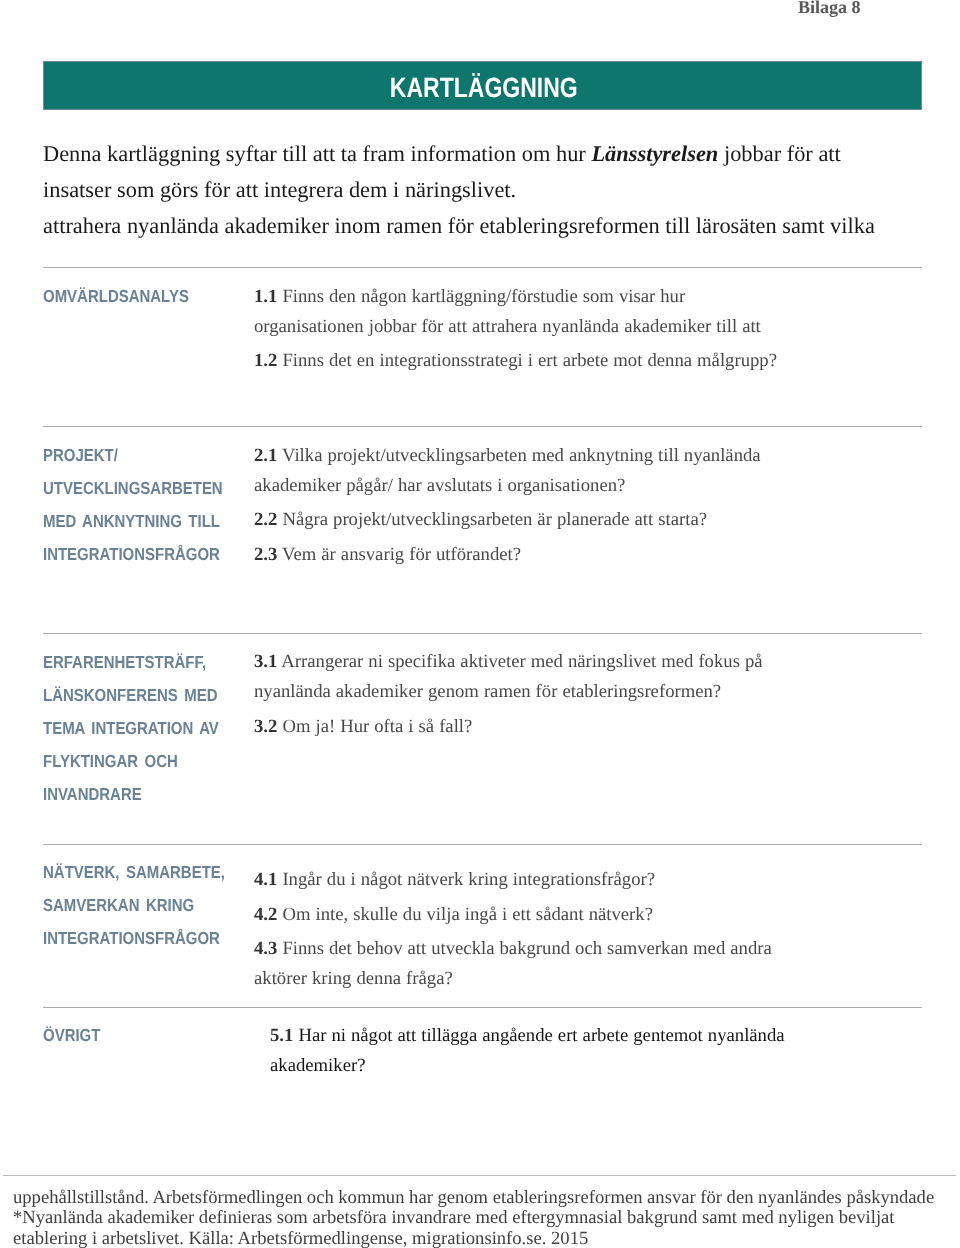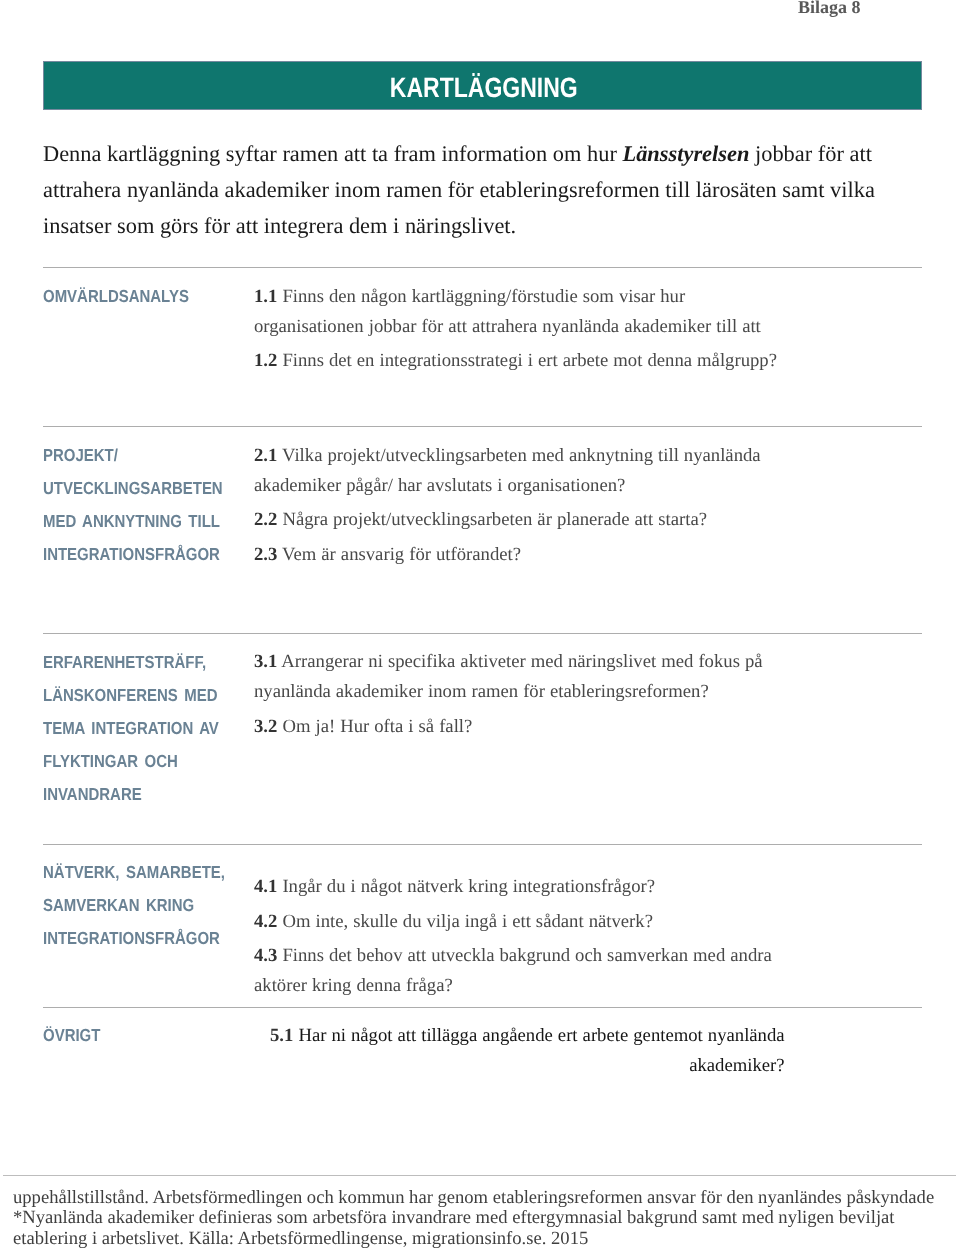--- a/index.html
+++ b/index.html
@@ -89,21 +89,21 @@
     font-family: "Liberation Serif", serif;
     font-size: 18.7px;
     line-height: 30px;
     color: #494949;
     white-space: nowrap;
     word-spacing: 0.35px;
   }
   .q { margin: 0 0 4.6px 0; }
   .q:last-child { margin-bottom: 0; }
   .n { font-weight: bold; color: #333333; }
-  .boldq .qs { color: #161616; text-align: right; }
+  .boldq .qs { color: #161616; }
 
   
   .footrule {
     position: absolute;
     left: 3px; top: 1175px;
     width: 953px; height: 1px;
     background: #bdbdbd;
   }
   .footnote {
     position: absolute;
@@ -119,23 +119,23 @@
 <body>
 
 <div class="page">
   <div class="annex">Bilaga 8</div>
 
   <div class="titlebar">
     <div class="title">KARTLÄGGNING</div>
   </div>
 
   <div class="intro">
-      <div><span>Denna kartläggning syftar ramen att ta fram information om hur </span><em>Länsstyrelsen</em><span> jobbar för att</span></div>
+      <div><span>Denna kartläggning syftar till att ta fram information om hur </span><em>Länsstyrelsen</em><span> jobbar för att</span></div>
+      <div><span>insatser som görs för att integrera dem i näringslivet.</span></div>
       <div><span>attrahera nyanlända akademiker inom ramen för etableringsreformen till lärosäten samt vilka</span></div>
-      <div><span>insatser som görs för att integrera dem i näringslivet.</span></div>
     </div>
 
   <div id="sections">
       <div class="section" style="top: 267px;">
         <div class="rule"></div>
         <div class="label" style="top: 12.9px;">
           <div>OMVÄRLDSANALYS</div>
         </div>
         <div class="qs" style="top: 14.6px;">
           <div class="q">
@@ -173,35 +173,35 @@
         <div class="label" style="top: 12.6px;">
           <div>ERFARENHETSTRÄFF,</div>
           <div>LÄNSKONFERENS MED</div>
           <div>TEMA INTEGRATION AV</div>
           <div>FLYKTINGAR OCH</div>
           <div>INVANDRARE</div>
         </div>
         <div class="qs" style="top: 14.3px;">
           <div class="q">
             <div><span class="n">3.1</span><span> Arrangerar ni specifika aktiveter med näringslivet med fokus på</span></div>
-            <div><span>nyanlända akademiker inom ramen för etableringsreformen?</span></div>
+            <div><span>nyanlända akademiker genom ramen för etableringsreformen?</span></div>
           </div>
           <div class="q">
             <div><span class="n">3.2</span><span> Om ja! Hur ofta i så fall?</span></div>
           </div>
         </div>
       </div>
       <div class="section" style="top: 844px;">
         <div class="rule"></div>
         <div class="label" style="top: 11.9px;">
           <div>NÄTVERK, SAMARBETE,</div>
           <div>SAMVERKAN KRING</div>
           <div>INTEGRATIONSFRÅGOR</div>
         </div>
-        <div class="qs" style="top: 28px;">
+        <div class="qs" style="top: 21px;">
           <div class="q">
             <div><span class="n">4.1</span><span> Ingår du i något nätverk kring integrationsfrågor?</span></div>
           </div>
           <div class="q">
             <div><span class="n">4.2</span><span> Om inte, skulle du vilja ingå i ett sådant nätverk?</span></div>
           </div>
           <div class="q">
             <div><span class="n">4.3</span><span> Finns det behov att utveckla bakgrund och samverkan med andra</span></div>
             <div><span>aktörer kring denna fråga?</span></div>
           </div>

